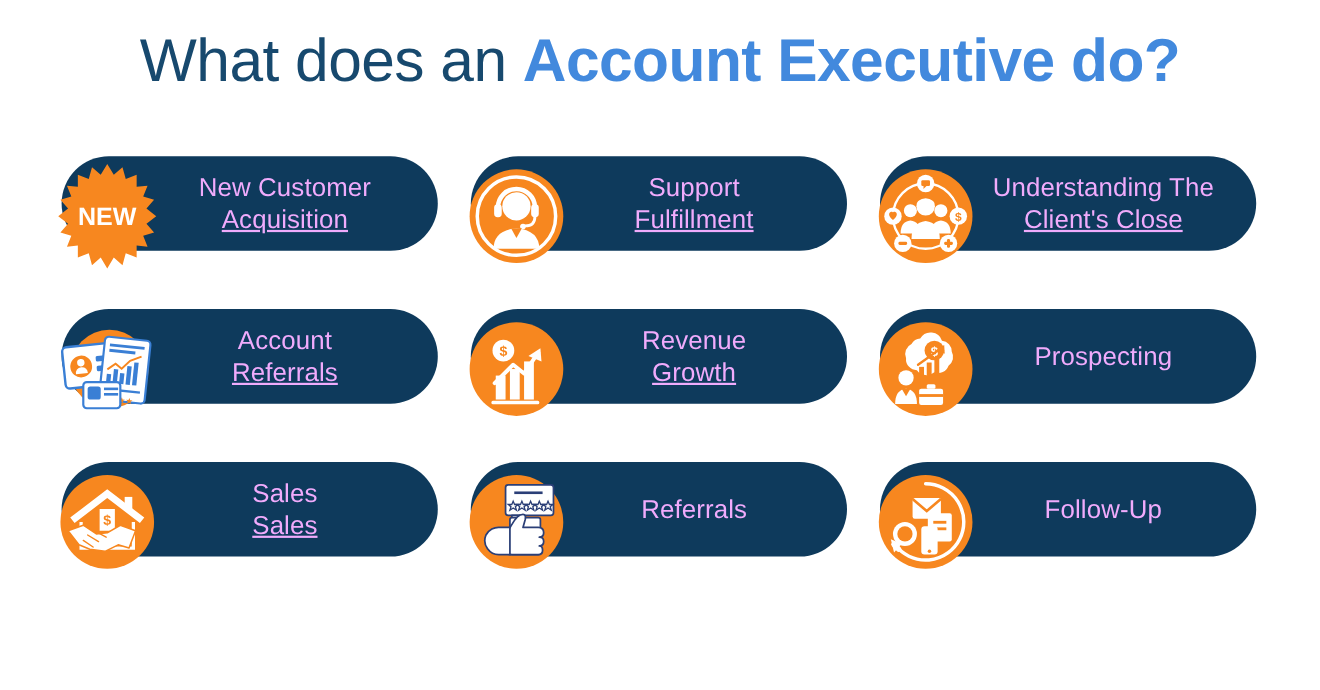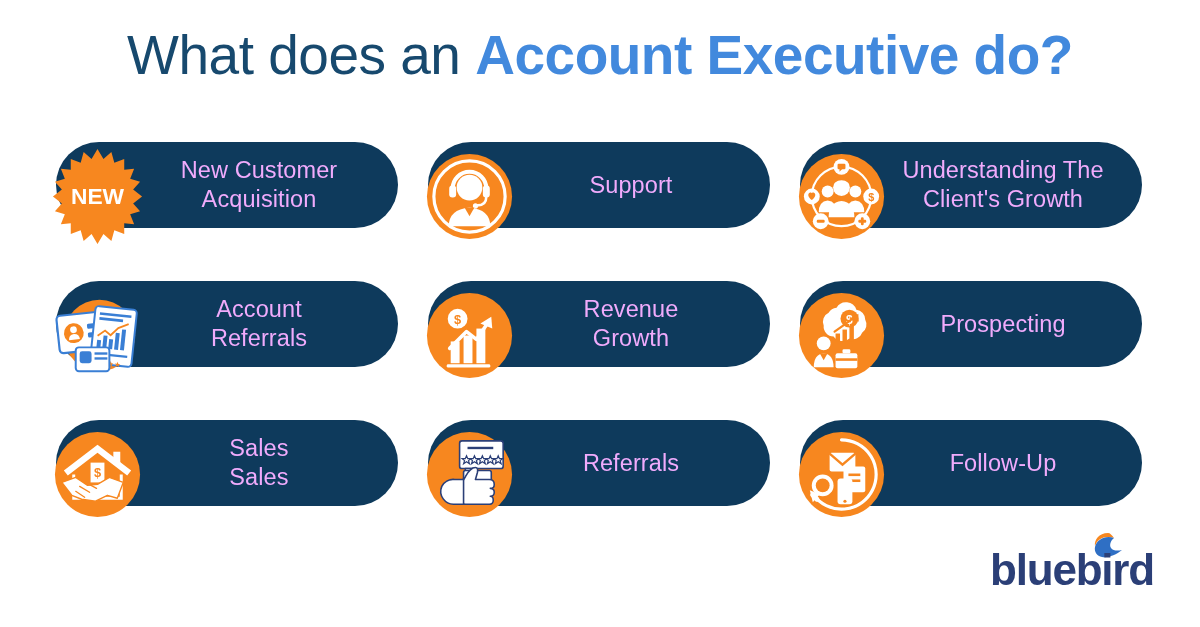--- a/index.html
+++ b/index.html
@@ -79,21 +79,21 @@
   }
 
   .card-label {
     color: #f0abfc;
     font-size: 23.5px;
     line-height: 1.22;
     text-align: center;
     font-weight: 400;
     letter-spacing: 0.1px;
   }
-  .card-label .l2 { display: block; }
+  .card-label .l2 { display: block; text-decoration: underline; }
 
   
   .icon-badge {
     position: absolute;
     left: 0px;
     top: 16px;
     width: 99px;
     height: 99px;
     z-index: 5;
     display: flex;
@@ -145,20 +145,21 @@
           <polygon fill="#f7871f" points="50,2 56,12 64,5 67,16 77,12 77,23 87,22 83,32 93,35 86,43 95,50 86,57 93,65 83,68 87,78 77,77 77,88 67,84 64,95 56,88 50,98 44,88 36,95 33,84 23,88 23,77 13,78 17,68 7,65 14,57 5,50 14,43 7,35 17,32 13,22 23,23 23,12 33,16 36,5 44,12"></polygon>
           <text x="50" y="58" text-anchor="middle" fill="#ffffff" font-size="23" font-weight="700" font-family="'Liberation Sans', sans-serif">NEW</text>
         </svg>
       </div>
     </div>
 
     <div class="card">
       <div class="pill">
         <div class="card-label">
           <span>Support</span>
+          <span class="l2">Fulfillment</span>
         </div>
       </div>
       <div class="icon-badge">
         <svg viewBox="0 0 100 100">
           <circle cx="50" cy="50" r="43" fill="#f7871f"></circle>
           <circle cx="50" cy="50" r="36" fill="none" stroke="#ffffff" stroke-width="3.2"></circle>
 
           <circle cx="50" cy="41" r="13" fill="#ffffff"></circle>
 
           <path d="M33 42 A17 17 0 0 1 67 42" fill="none" stroke="#ffffff" stroke-width="4.2" stroke-linecap="round"></path>
@@ -171,21 +172,21 @@
           <path d="M29 80 q0 -17 21 -19 q21 2 21 19 z" fill="#ffffff"></path>
           <path d="M45 61 l5 9 l5 -9" fill="#f7871f"></path>
         </svg>
       </div>
     </div>
 
     <div class="card">
       <div class="pill">
         <div class="card-label">
           <span>Understanding The</span>
-          <span class="l2">Client's Growth</span>
+          <span class="l2">Client's Close</span>
         </div>
       </div>
       <div class="icon-badge">
         <svg viewBox="0 0 100 100">
           <circle cx="50" cy="50" r="43" fill="#f7871f"></circle>
           <circle cx="50" cy="50" r="30" fill="none" stroke="#ffffff" stroke-width="2.2"></circle>
 
           <circle cx="36" cy="45" r="6" fill="#ffffff"></circle>
           <path d="M27 66 q0 -11 9 -12 q9 1 9 12 z" fill="#ffffff"></path>
           <circle cx="64" cy="45" r="6" fill="#ffffff"></circle>
@@ -396,25 +397,14 @@
 
           <circle cx="31" cy="61" r="11" fill="#ffffff"></circle>
           <circle cx="31" cy="61" r="7" fill="#f7871f"></circle>
           <rect x="18" y="70" width="11" height="5" rx="2.4" fill="#ffffff" transform="rotate(45 23 72)"></rect>
         </svg>
       </div>
     </div>
 
   </div>
 
-  <div class="logo">
-    <svg viewBox="0 0 184 68" width="184" height="68">
-
-      <g>
-        <path d="M120 6 c-9 0 -14 7 -13 13 c2 -6 7 -9 13 -9 c2 0 4 0 6 1 c-2 -3 -4 -5 -6 -5 z" fill="#f7871f"></path>
-        <path d="M126 11 c-8 -3 -17 1 -19 9 c-1 5 2 9 7 10 c6 1 14 -2 20 -7 c-4 1 -9 1 -11 -2 c-2 -3 0 -8 3 -10 z" fill="#2f6fc4"></path>
-      </g>
-
-      <text class="logo-word" x="2" y="58">bluebird</text>
-    </svg>
-  </div>
 
 </div>
 
 </body></html>

